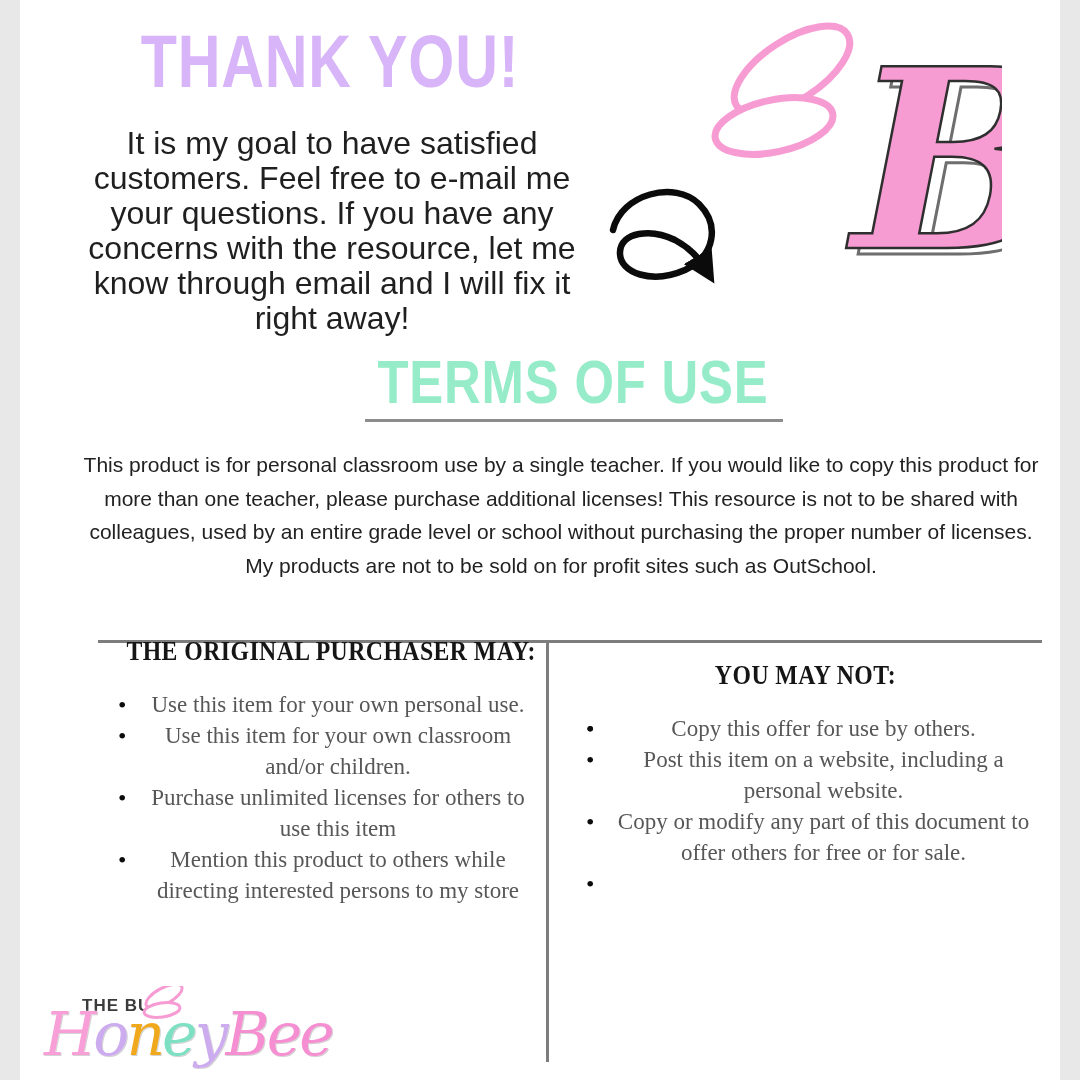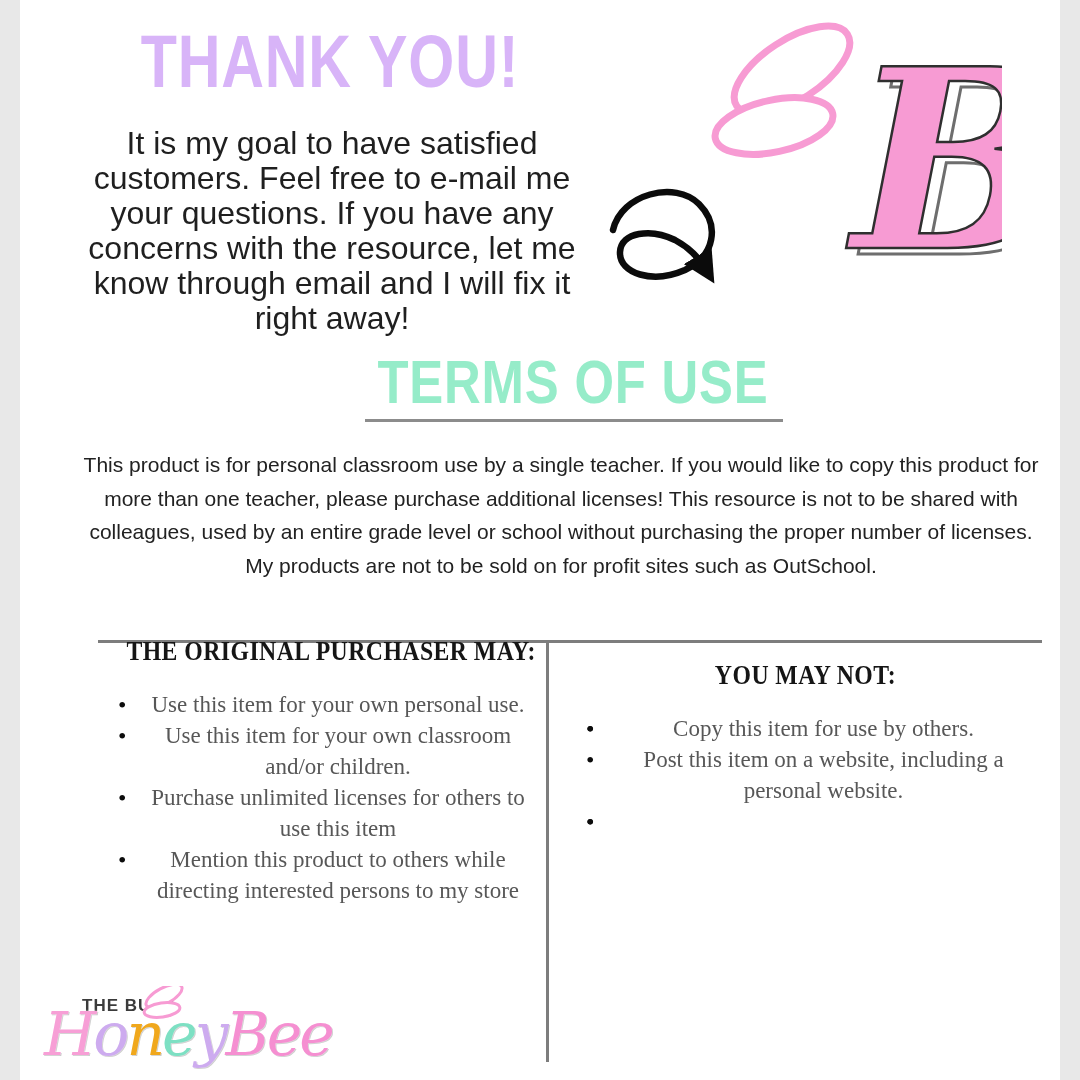--- a/index.html
+++ b/index.html
@@ -128,23 +128,23 @@
         <li><span class="bullet">•</span><span class="li-text">Use this item for your own classroom and/or children.</span></li>
         <li><span class="bullet">•</span><span class="li-text">Purchase unlimited licenses for others to use this item</span></li>
         <li><span class="bullet">•</span><span class="li-text">Mention this product to others while directing interested persons to my store</span></li>
       </ul>
   </section>
 
   <section class="col col-right">
     <h3 class="col-head">YOU MAY NOT:</h3>
     <ul>
         <li><span class="bullet">•</span></li>
-        <li><span class="bullet">•</span><span class="li-text">Copy this item for use by others.</span></li>
+        <li><span class="bullet">•</span><span class="li-text">Copy this offer for use by others.</span></li>
         <li><span class="bullet">•</span><span class="li-text">Post this item on a website, including a personal website.</span></li>
-        <li><span class="bullet">•</span></li>
+        <li><span class="bullet">•</span><span class="li-text">Copy or modify any part of this document to offer others for free or for sale.</span></li>
         <li><span class="bullet">•</span></li>
       </ul>
   </section>
 
   <div class="footer-logo">
     <p class="footer-top">THE BUSY</p>
     <p class="footer-script"><span style="color: rgb(247, 159, 214);">H</span><span style="color: rgb(205, 171, 239);">o</span><span style="color: rgb(240, 168, 29);">n</span><span style="color: rgb(125, 224, 195);">e</span><span style="color: rgb(205, 171, 239);">y</span><span style="color: rgb(245, 143, 209);">B</span><span style="color: rgb(245, 143, 209);">e</span><span style="color: rgb(245, 143, 209);">e</span></p>
     <div class="footer-wings">
       <svg width="52" height="34" viewBox="0 0 52 34">
         <ellipse cx="24" cy="10" rx="20" ry="8" fill="#ffffff" stroke="#f79bd3" stroke-width="3" transform="rotate(-28 24 10)"></ellipse>

